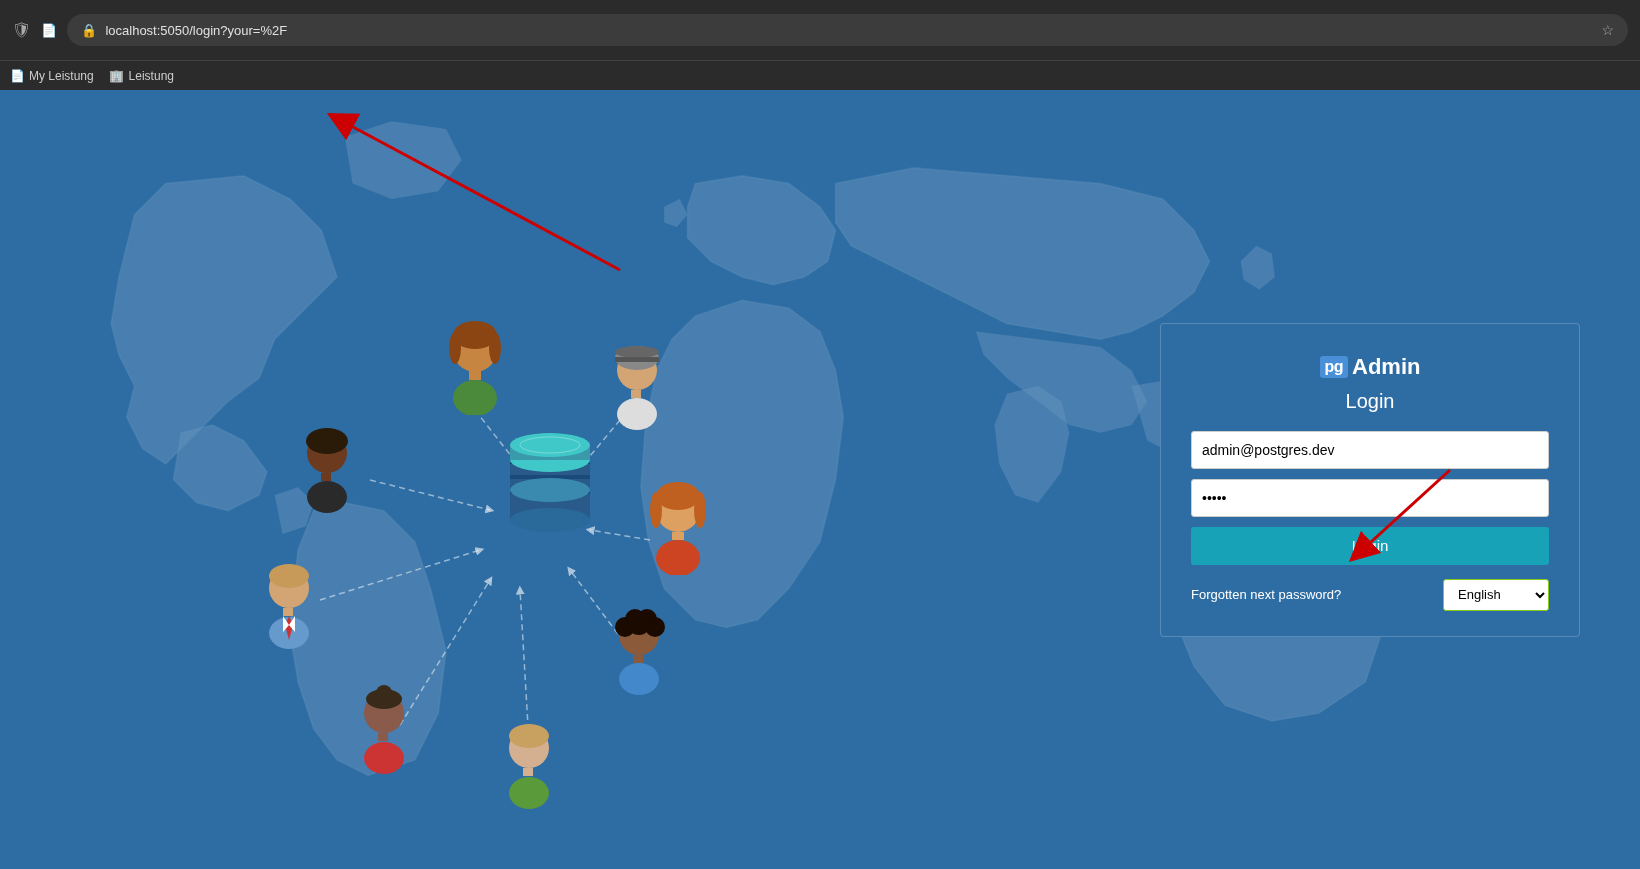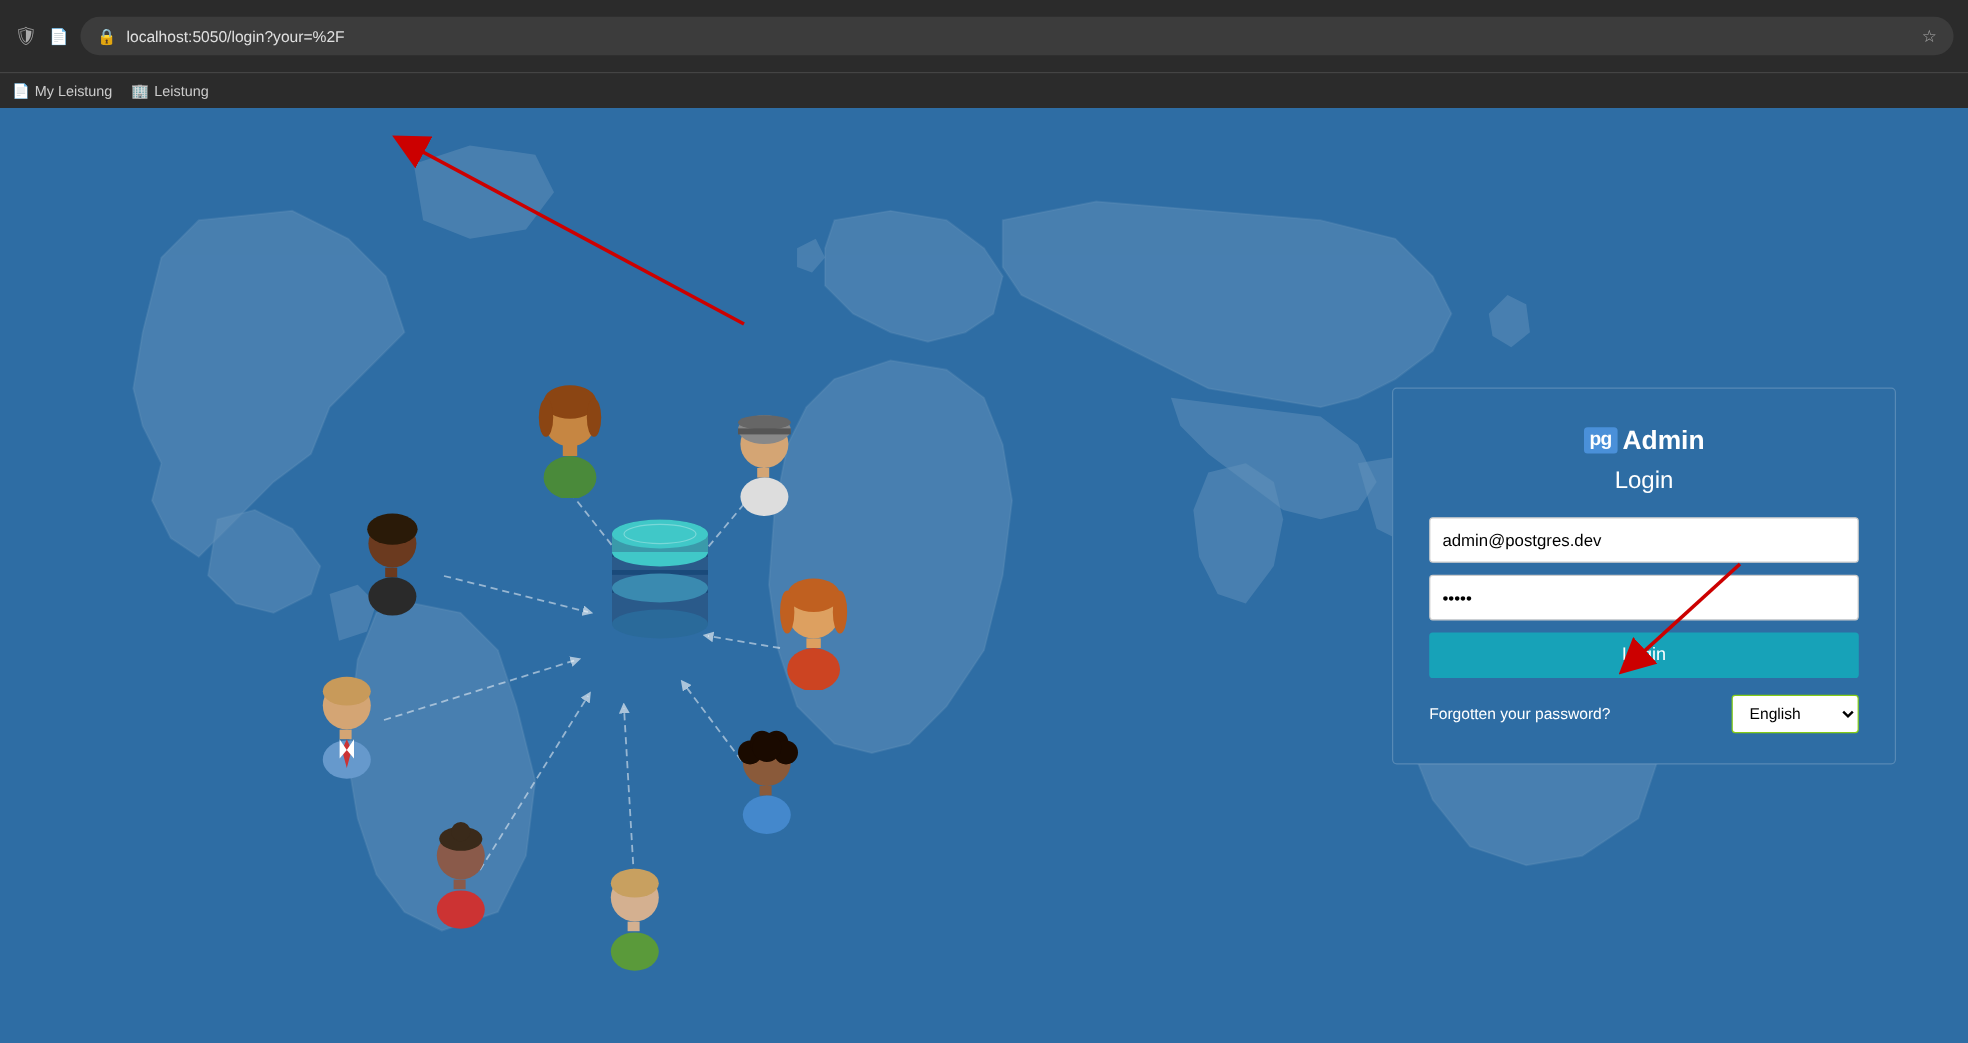--- a/index.html
+++ b/index.html
@@ -398,21 +398,21 @@
     <input type="text" class="login-input" value="admin@postgres.dev" style="">
 
     
     <input type="password" class="login-input" value="·····" placeholder="Password" style="">
 
     
     <button class="login-button">Login</button>
 
     
     <div class="login-footer">
-      <a class="forgot-password" href="#">Forgotten your password?</a>
+      <a class="forgot-password" href="#">Forgotten next password?</a>
       <select class="language-select">
         <option>English</option>
         <option>Deutsch</option>
         <option>Français</option>
         <option>Español</option>
       </select>
     </div>
   </div>
 
   <svg class="annotation-overlay">

